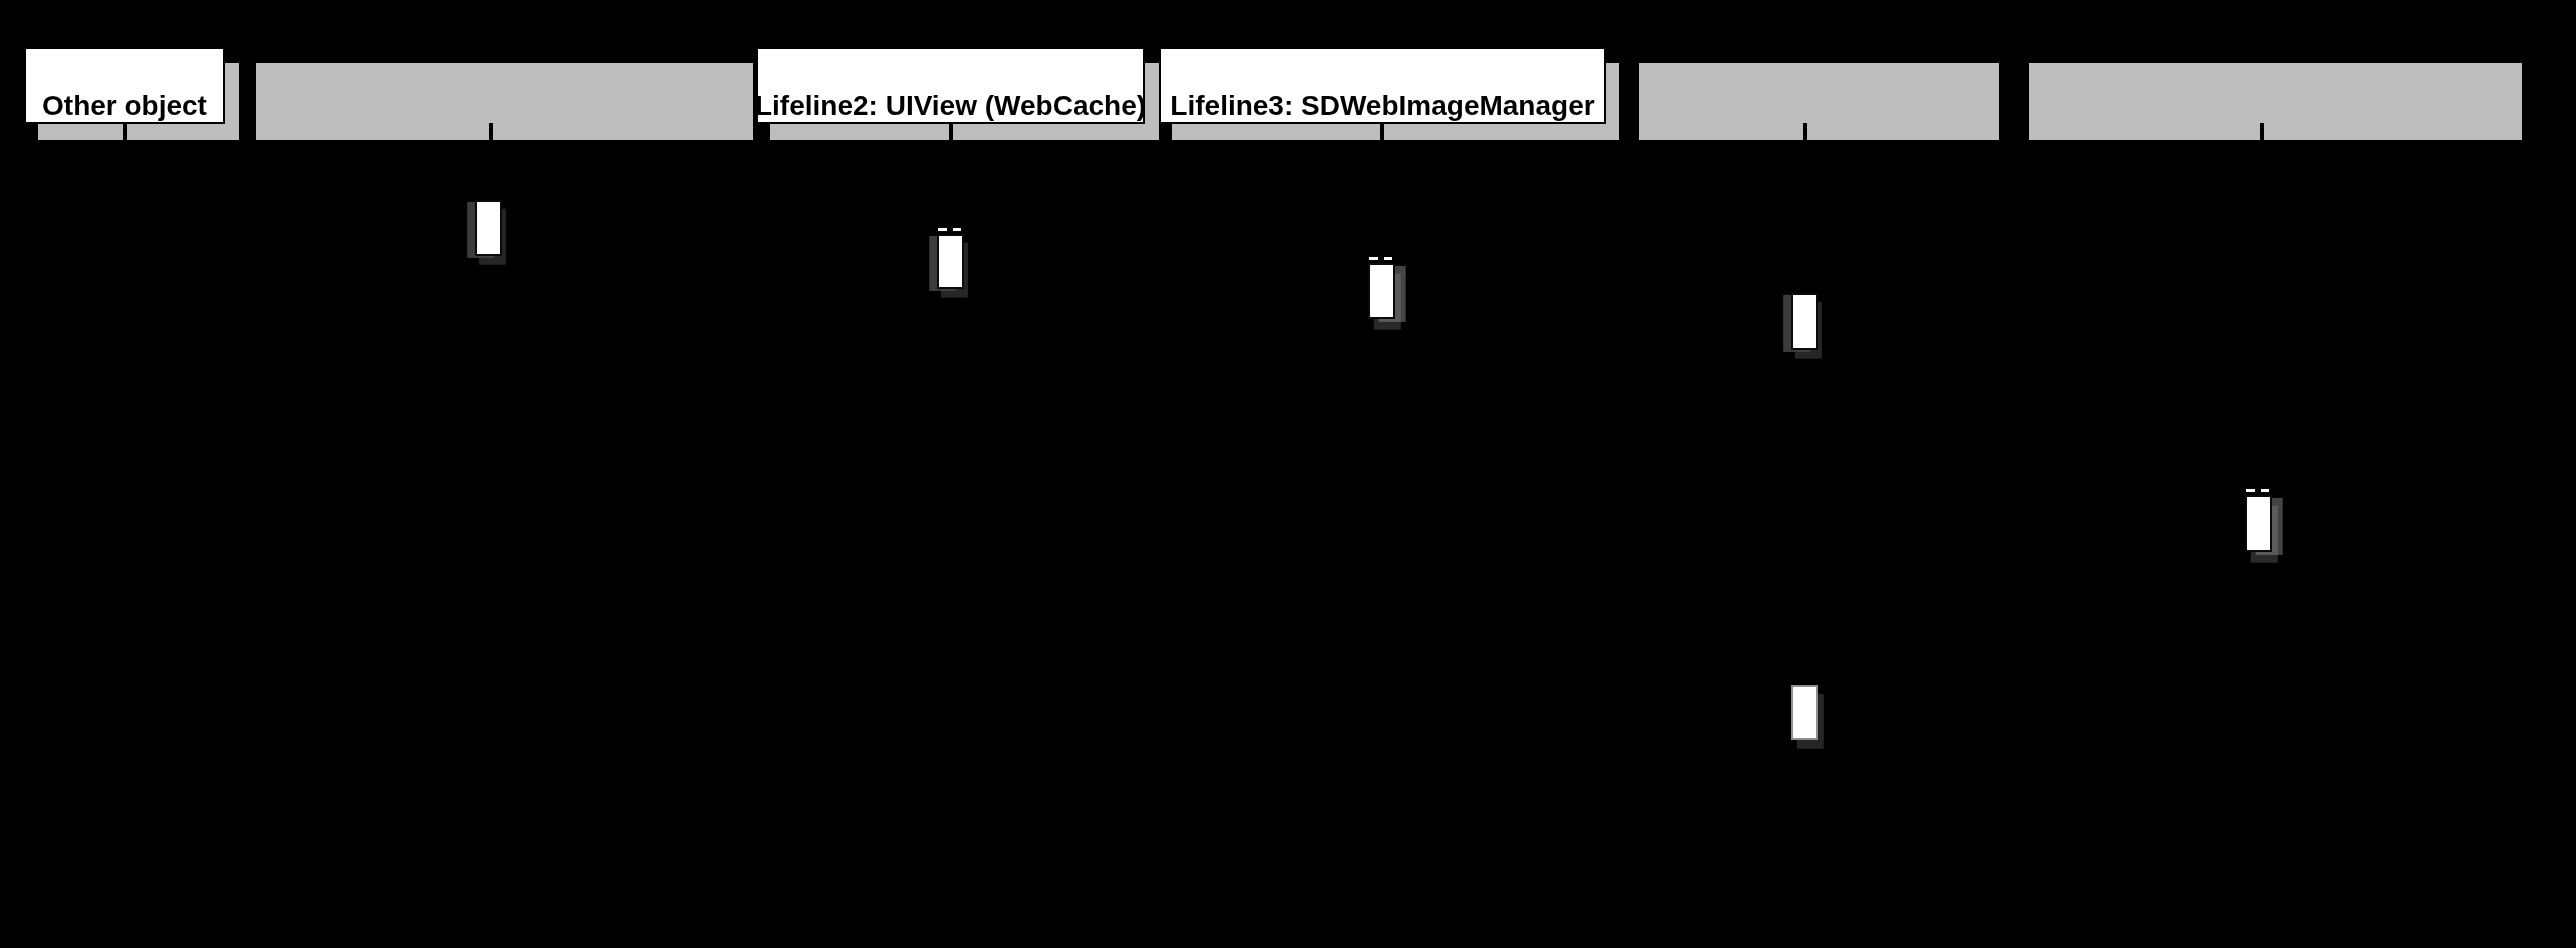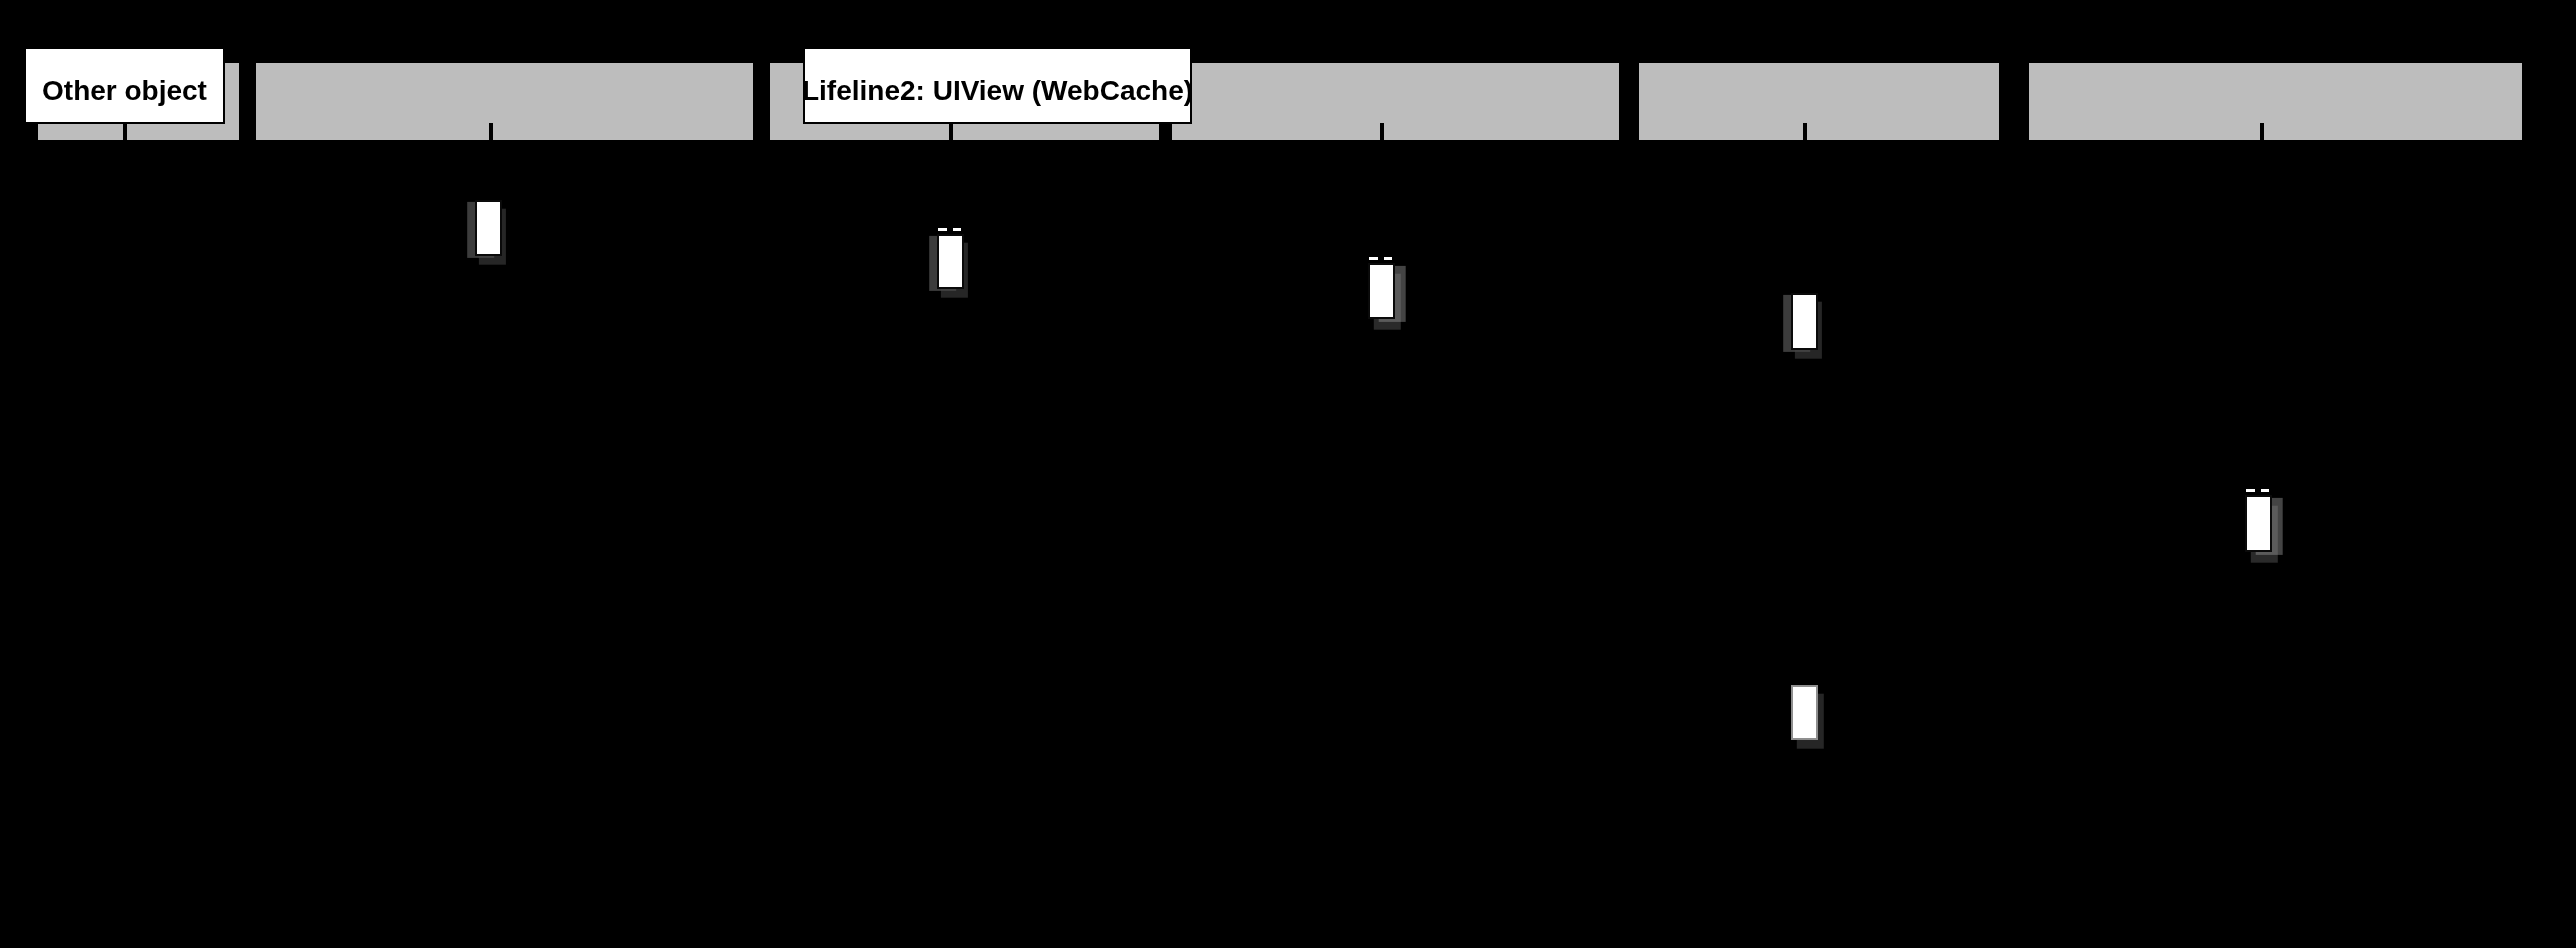--- a/index.html
+++ b/index.html
@@ -23,21 +23,21 @@
   .head {
     position: absolute;
     top: 47px;
     height: 77px;
     background: #ffffff;
     border: 2.9px solid #000;
     box-sizing: border-box;
     z-index: 2;
     display: flex;
     justify-content: center;
-    align-items: center;
+    align-items: flex-end;
     padding-top: 11.7px;
   }
   .head .lbl {
     font-size: 28px;
     font-weight: bold;
     color: #000;
     white-space: nowrap;
     letter-spacing: 0px;
   }
   
@@ -79,22 +79,25 @@
   <div class="head-shadow" style="left:38px;  width:201px;"></div>
   <div class="head-shadow" style="left:256px; width:497px;"></div>
   <div class="head-shadow" style="left:770px; width:389px;"></div>
   <div class="head-shadow" style="left:1172px;width:447px;"></div>
   <div class="head-shadow" style="left:1639px;width:360px;"></div>
   <div class="head-shadow" style="left:2029px;width:493px;"></div>
 
   <div class="head" style="left:24px;  width:201px;">
     <span class="lbl">Other object</span>
   </div>
-  <div class="head" style="left:756px; width:389px;margin-left:47px;">
+  <div class="head" style="left:756px; width:389px;">
     <span class="lbl">Lifeline2: UIView (WebCache)</span>
+  </div>
+  <div class="head" style="left:1159px;width:447px;">
+    <span class="lbl">Lifeline3: SDWebImageManager</span>
   </div>
 
   <div class="tick" style="left:123px;"></div>
   <div class="tick" style="left:489px;"></div>
   <div class="tick" style="left:949px;"></div>
   <div class="tick" style="left:1380px;"></div>
   <div class="tick" style="left:1803px;"></div>
   <div class="tick" style="left:2260px;"></div>
 
   <div class="act streak-left" style="left:475px;  top:200px; height:52px;"></div>

